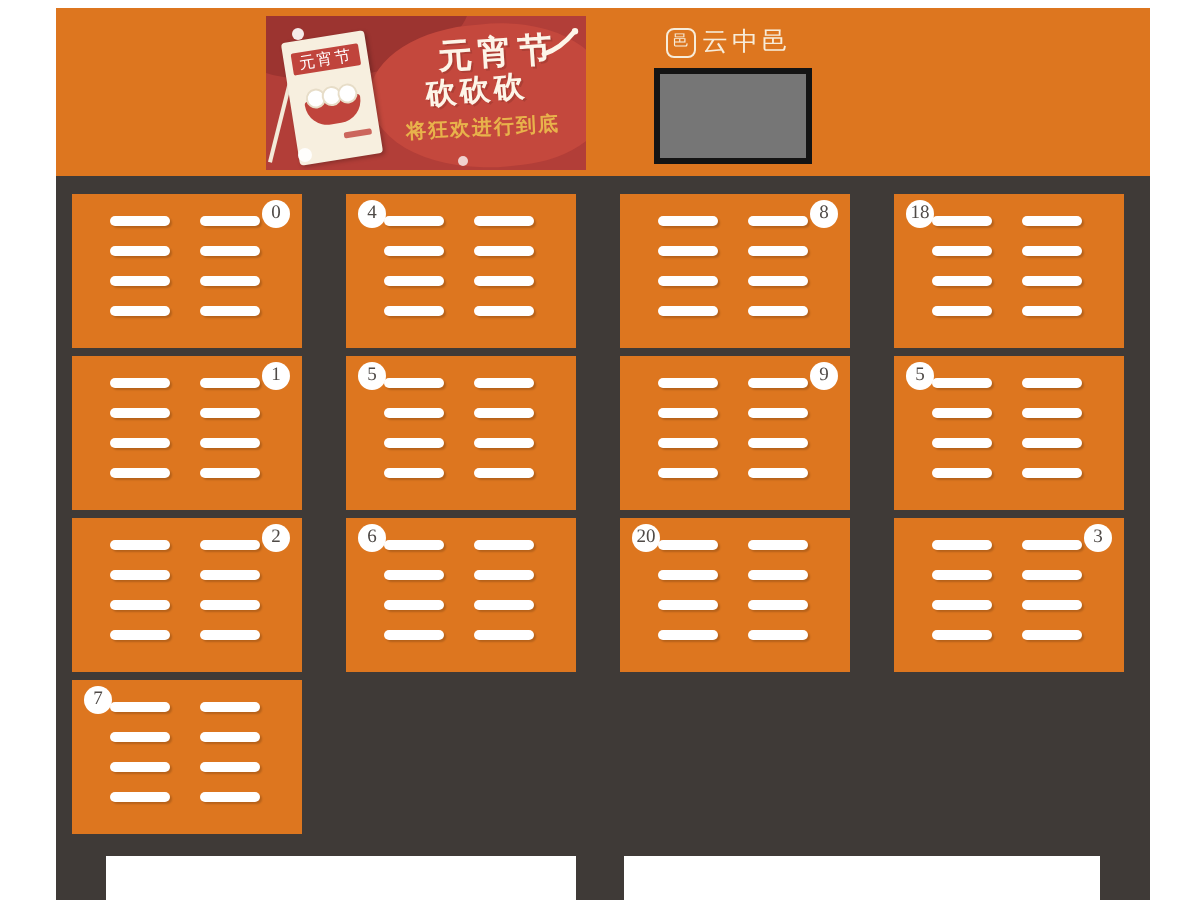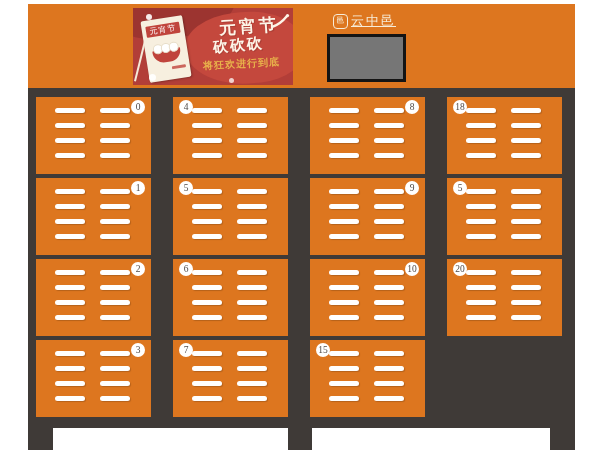--- a/index.html
+++ b/index.html
@@ -32,21 +32,21 @@
   .tagline{position:absolute;left:70px;top:49px;color:var(--banner-gold);font-size:10px;font-weight:bold;
     letter-spacing:1px;transform:rotate(-3deg);}
   .brush{position:absolute;right:3px;top:5px;}
   .dot{position:absolute;width:6px;height:6px;border-radius:50%;background:#fff;opacity:.9;}
   .dot.d1{left:13px;top:6px;}
   .dot.d2{left:16px;top:66px;width:7px;height:7px;}
   .dot.d3{left:96px;top:70px;width:5px;height:5px;opacity:.75;}
   .brand{position:absolute;left:305px;top:8px;display:flex;align-items:center;color:var(--brand-text);}
   .brand-icon{width:13px;height:13px;border:1.5px solid var(--brand-text);border-radius:4px;
     display:flex;align-items:center;justify-content:center;font-size:8px;line-height:1;}
-  .brand-name{margin-left:3px;font-size:13px;letter-spacing:2px;text-decoration:underline;}
+  .brand-name{margin-left:3px;font-size:13px;letter-spacing:2px;}
   .screen{position:absolute;left:299px;top:30px;width:73px;height:42px;background:var(--screen-gray);
     border:3px solid var(--screen-border);}
   
   .grid{position:absolute;left:0;top:84px;width:547px;height:340px;background:var(--frame-dark);
     box-sizing:border-box;padding:9px 13px 11px 8px;}
   .doors{display:grid;grid-template-columns:repeat(4,1fr);grid-template-rows:repeat(4,1fr);
     column-gap:22px;row-gap:4px;width:100%;height:100%;}
   .door{background:var(--orange);position:relative;}
   .slats{position:absolute;left:19px;right:21px;top:11px;height:50px;display:flex;justify-content:space-between;}
   .slat-group{width:30px;display:flex;flex-direction:column;justify-content:space-between;}
@@ -271,37 +271,20 @@
               </div>
               <div class="slat-group">
                 <div class="slat"></div>
                 <div class="slat"></div>
                 <div class="slat"></div>
                 <div class="slat"></div>
               </div>
             </div>
           </div>
           <div class="door">
-            <div class="badge right">10</div>
-            <div class="slats">
-              <div class="slat-group">
-                <div class="slat"></div>
-                <div class="slat"></div>
-                <div class="slat"></div>
-                <div class="slat"></div>
-              </div>
-              <div class="slat-group">
-                <div class="slat"></div>
-                <div class="slat"></div>
-                <div class="slat"></div>
-                <div class="slat"></div>
-              </div>
-            </div>
-          </div>
-          <div class="door">
             <div class="badge left">20</div>
             <div class="slats">
               <div class="slat-group">
                 <div class="slat"></div>
                 <div class="slat"></div>
                 <div class="slat"></div>
                 <div class="slat"></div>
               </div>
               <div class="slat-group">
                 <div class="slat"></div>
@@ -323,37 +306,20 @@
               <div class="slat-group">
                 <div class="slat"></div>
                 <div class="slat"></div>
                 <div class="slat"></div>
                 <div class="slat"></div>
               </div>
             </div>
           </div>
           <div class="door">
             <div class="badge left">7</div>
-            <div class="slats">
-              <div class="slat-group">
-                <div class="slat"></div>
-                <div class="slat"></div>
-                <div class="slat"></div>
-                <div class="slat"></div>
-              </div>
-              <div class="slat-group">
-                <div class="slat"></div>
-                <div class="slat"></div>
-                <div class="slat"></div>
-                <div class="slat"></div>
-              </div>
-            </div>
-          </div>
-          <div class="door">
-            <div class="badge left">15</div>
             <div class="slats">
               <div class="slat-group">
                 <div class="slat"></div>
                 <div class="slat"></div>
                 <div class="slat"></div>
                 <div class="slat"></div>
               </div>
               <div class="slat-group">
                 <div class="slat"></div>
                 <div class="slat"></div>

